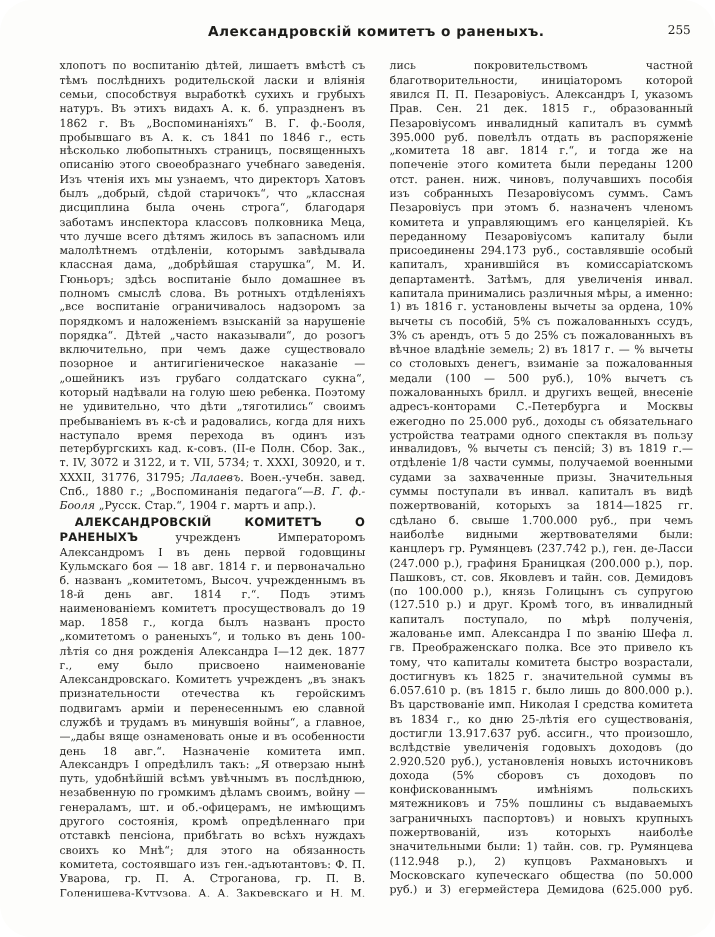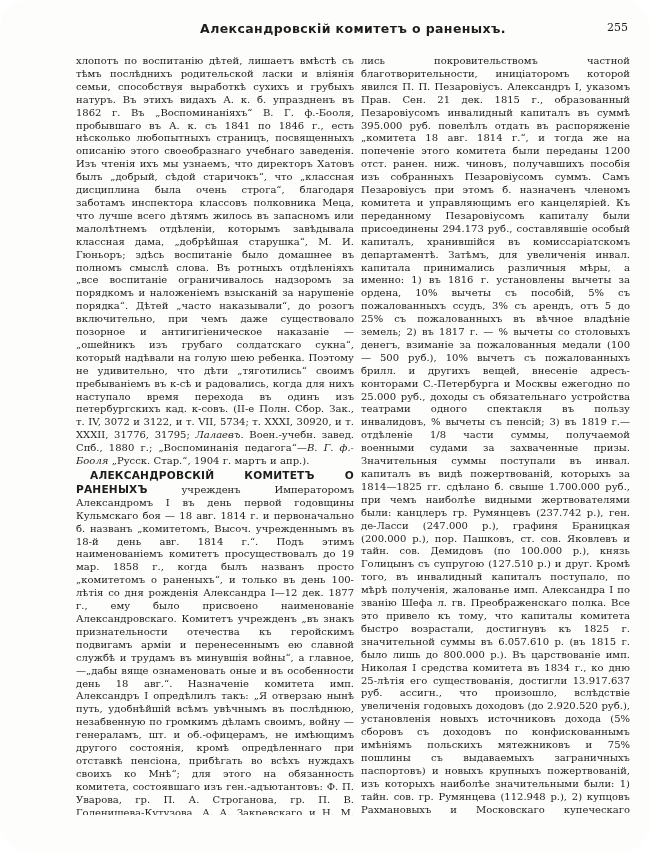--- a/index.html
+++ b/index.html
@@ -4,21 +4,21 @@
 <style>
   * { margin: 0; padding: 0; box-sizing: border-box; }
   html, body { background: #ffffff; }
   body { width: 650px; height: 852px; overflow: hidden; }
   .page {
     position: relative;
     width: 650px; height: 852px;
     background: #fdfdfb;
     color: #1d1d1a;
     font-family: "DejaVu Serif", serif;
-    padding: 21px 20px 0 76px;
+    padding: 21px 20px 0 54px;
     border-radius: 29px;
   }
   .head {
     position: relative;
     height: 20px;
     margin-bottom: 14px;
   }
   .head-title {
     position: absolute; left: 0; right: 0;
     text-align: center;
@@ -28,21 +28,21 @@
     letter-spacing: 0.4px;
     white-space: nowrap;
   }
   .head-page {
     position: absolute; right: 2px; top: 0;
     font-size: 11px;
     font-family: "DejaVu Serif", serif;
   }
   .columns {
     display: flex;
-    gap: 7px;
+    gap: 22px;
     height: 760px;
     overflow: hidden;
   }
   .column { overflow: hidden; }
   .col-left  { width: 278px; flex: 0 0 278px; }
   .col-right { flex: 1; }
   .para {
     font-size: 10px;
     line-height: 12.9px;
     text-align: justify;

